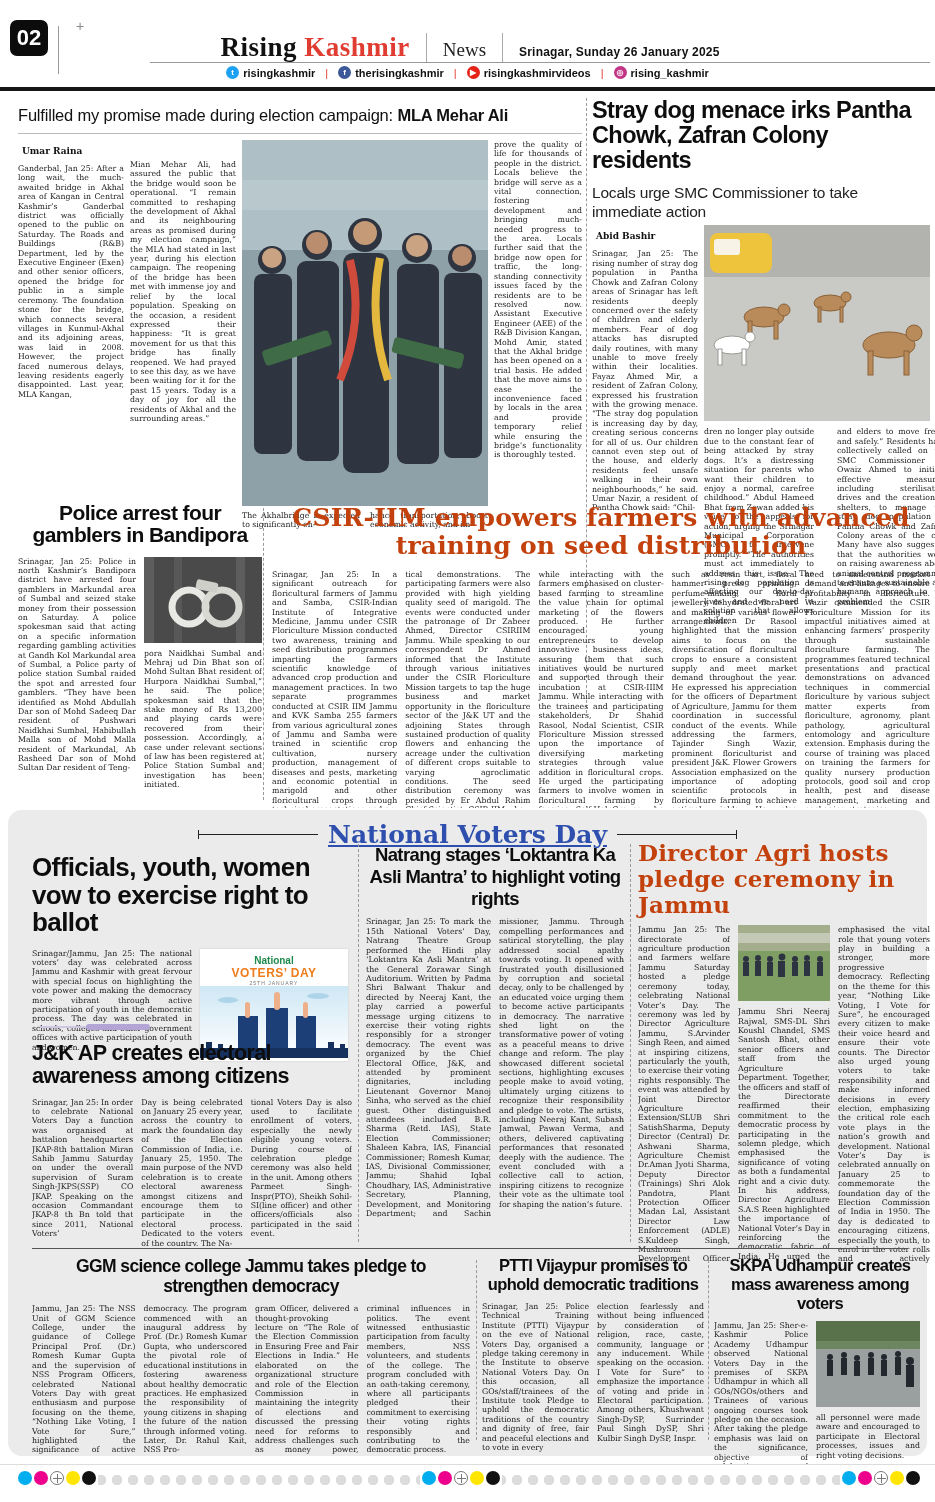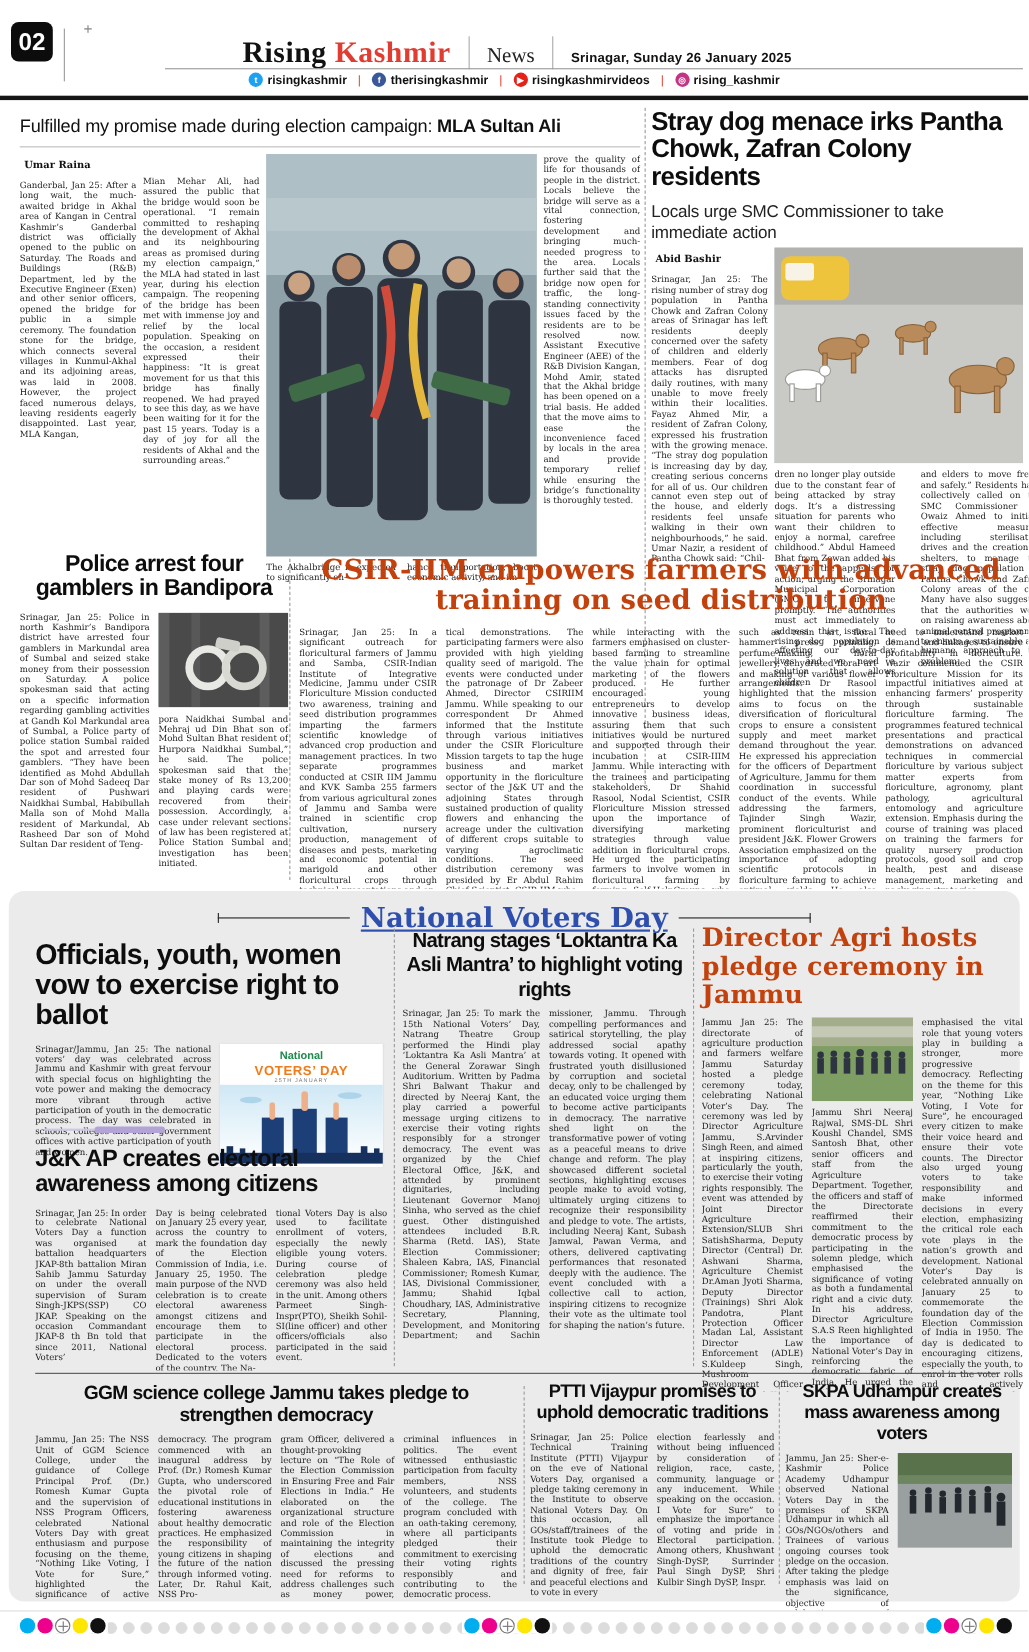--- a/index.html
+++ b/index.html
@@ -136,21 +136,21 @@
       </span>
     <span class="soc-sep">|</span>
     <span class="soc">
         <span class="dot d-ig">◎</span>
         <span>rising_kashmir</span>
       </span>
   </div>
   <div class="hdr-rule"></div>
 
   <div class="lead">
-    <div class="lead-sub"><span>Fulfilled my promise made during election campaign:</span> <b>MLA Sultan Ali</b></div>
+    <div class="lead-sub"><span>Fulfilled my promise made during election campaign:</span> <b>MLA Mehar Ali</b></div>
     <div class="lead-rule"></div>
     <div class="lead-body">
       <div>
         <div class="byline">Umar Raina</div>
         <div class="col" style="height:420px">Ganderbal, Jan 25: After a long wait, the much-awaited bridge in Akhal area of Kangan in Central Kashmir’s Ganderbal district was officially opened to the public on Saturday. The Roads and Buildings (R&amp;B) Department, led by the Executive Engineer (Exen) and other senior officers, opened the bridge for public in a simple ceremony. The foundation stone for the bridge, which connects several villages in Kunmul-Akhal and its adjoining areas, was laid in 2008. However, the project faced numerous delays, leaving residents eagerly disappointed. Last year, MLA Kangan,</div>
       </div>
       <div class="col" style="margin-top:20px;height:418px">Mian Mehar Ali, had assured the public that the bridge would soon be operational. “I remain committed to reshaping the development of Akhal and its neighbouring areas as promised during my election campaign,” the MLA had stated in last year, during his election campaign. The reopening of the bridge has been met with immense joy and relief by the local population. Speaking on the occasion, a resident expressed their happiness: “It is great movement for us that this bridge has finally reopened. We had prayed to see this day, as we have been waiting for it for the past 15 years. Today is a day of joy for all the residents of Akhal and the surrounding areas.”</div>
       <div>
         <div class="photo lead-photo">
           <svg width="246" height="366" viewBox="0 0 246 366">
@@ -417,20 +417,21 @@
                   <rect x="52" y="37" width="6" height="17"></rect>
                 <circle cx="68" cy="36" r="3"></circle>
                   <rect x="65" y="39" width="6" height="16"></rect>
                 <circle cx="82" cy="33" r="3"></circle>
                   <rect x="79" y="36" width="6" height="18"></rect>
                 <circle cx="94" cy="40" r="4"></circle>
                   <rect x="90" y="44" width="8" height="22"></rect>
               </g>
             </svg>
           </div>
+          <div class="col" style="height:60px;margin-top:6px">all personnel were made aware and encouraged to participate in Electoral processes, issues and right voting decisions.</div>
         </div>
       </div>
     </div>
   </div>
 
   <div class="colorbar">
     <div class="graydots"></div>
     <div class="cluster" style="left:16px">
       <span class="cdot c-c"></span>
         <span class="cdot c-m"></span>

